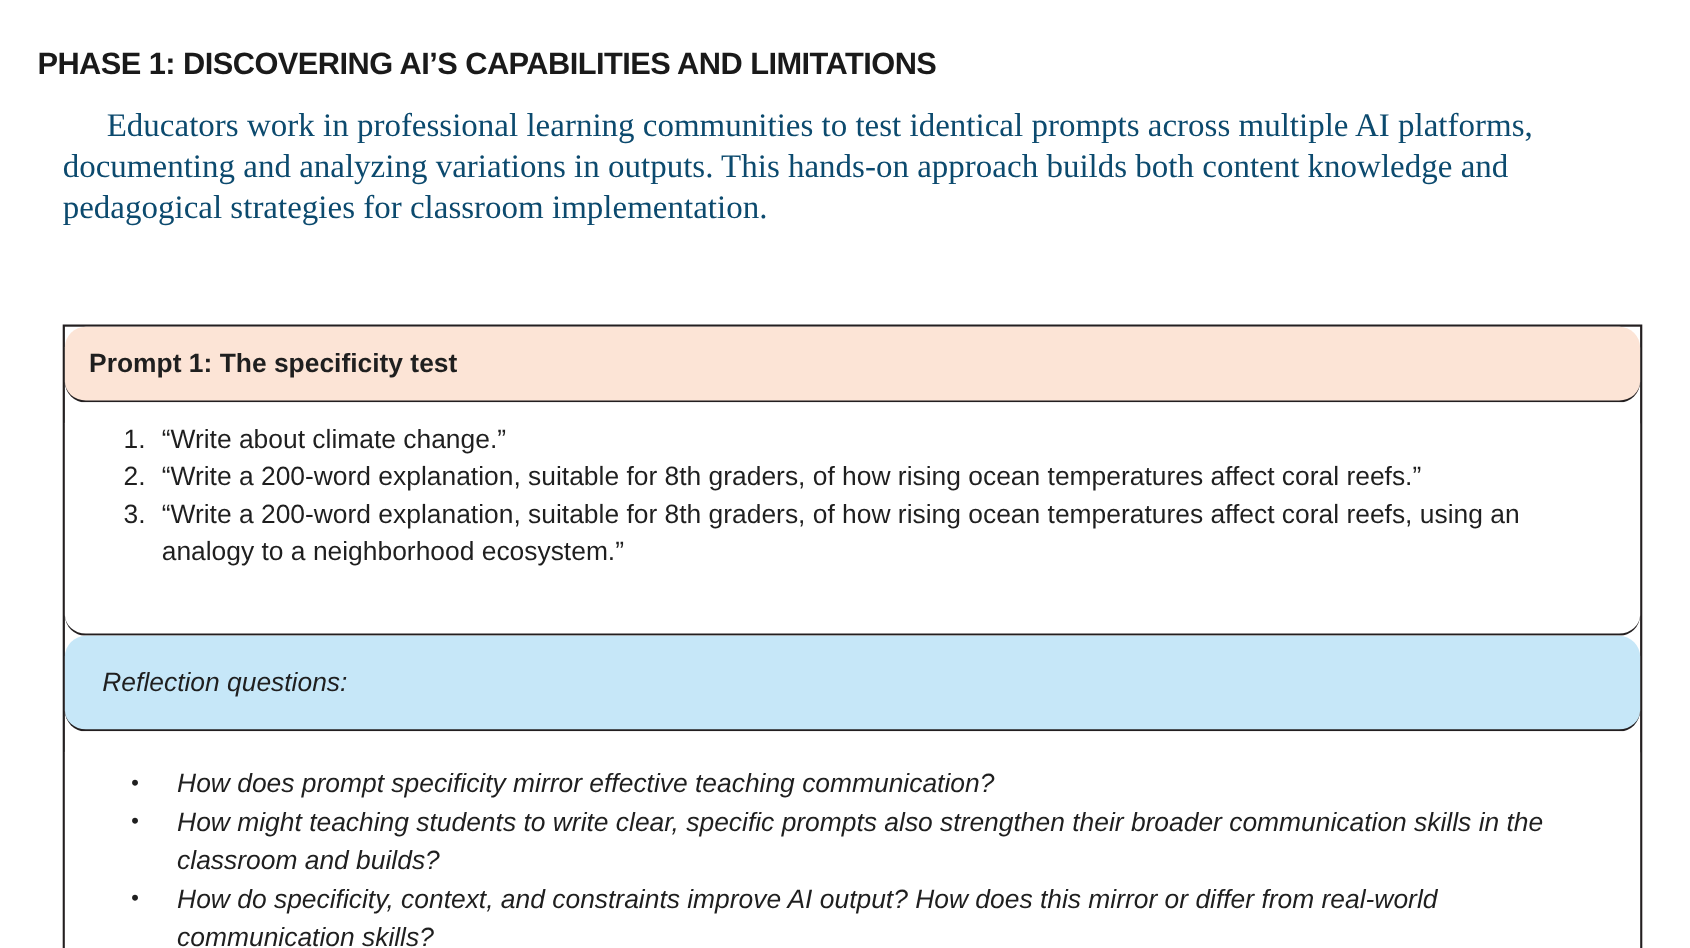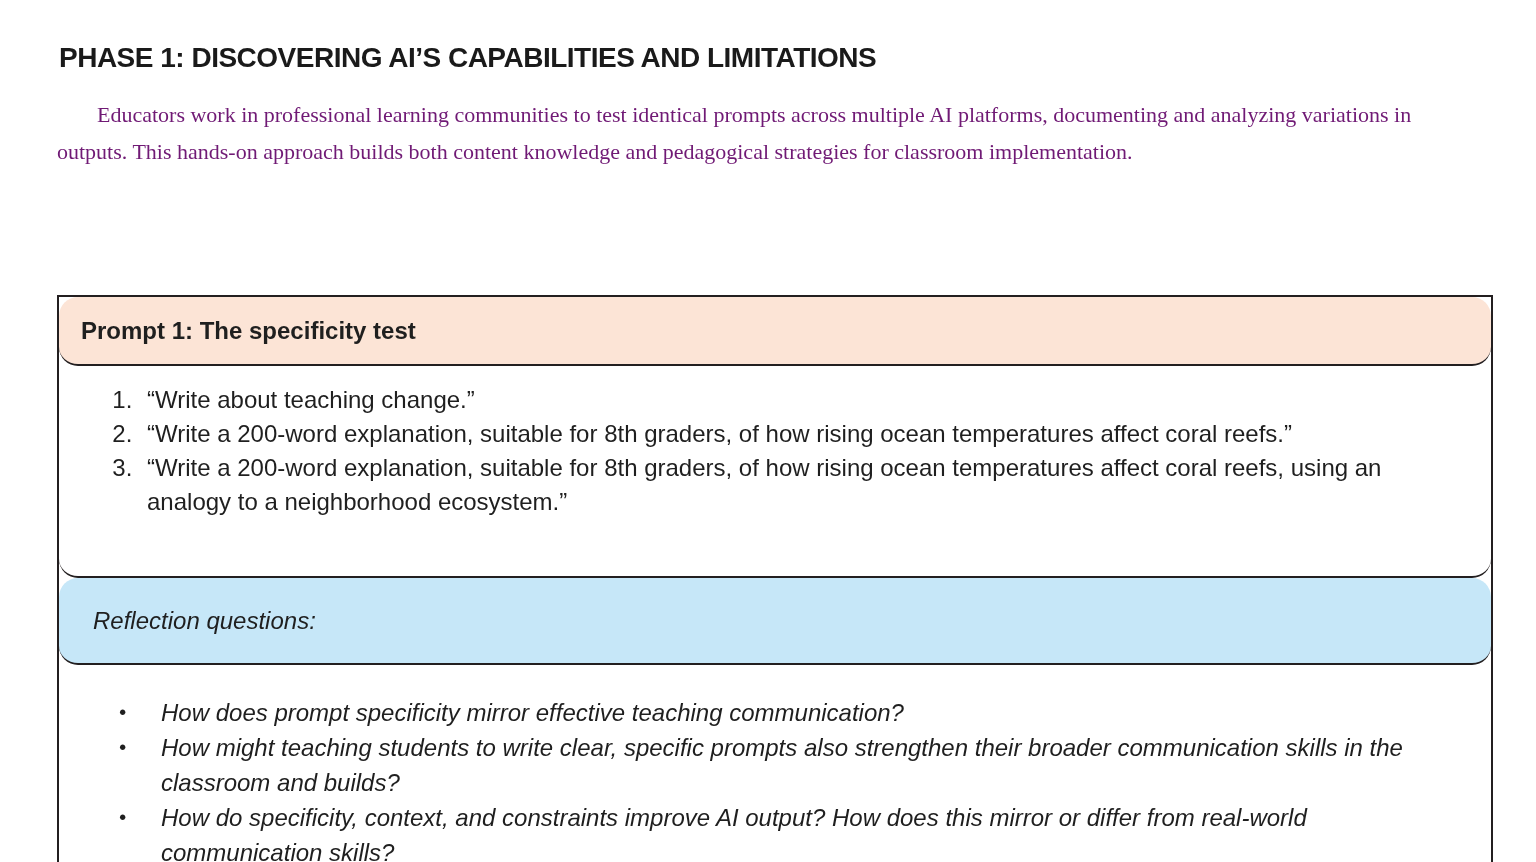--- a/index.html
+++ b/index.html
@@ -12,33 +12,33 @@
     color: #1f1f1f;
   }
   .page {
     position: relative;
     width: 1536px;
     height: 862px;
     background: #ffffff;
     font-family: "Liberation Sans", sans-serif;
   }
   .phase-heading {
-    margin: 42px 80px 0 59px;
+    margin: 42px 80px 0 34px;
     font-family: "Liberation Sans", sans-serif;
     font-weight: bold;
     font-size: 28px;
     letter-spacing: -0.5px;
     color: #1a1a1a;
   }
   .intro-paragraph {
     margin: 22px 86px 0 57px;
     font-family: "Liberation Serif", serif;
-    font-size: 22px;
+    font-size: 30px;
     line-height: 37px;
-    color: #701a75;
+    color: #0c4a6e;
     text-indent: 40px;
   }
   .prompt-box {
     position: absolute;
     left: 57px;
     top: 253px;
     width: 1436px;
     box-sizing: border-box;
     border: 2px solid #231f20;
     background: #ffffff;
@@ -123,21 +123,21 @@
   <p class="intro-paragraph">Educators work in professional learning communities to test identical prompts across multiple AI platforms, documenting and analyzing variations in outputs. This hands-on approach builds both content knowledge and pedagogical strategies for classroom implementation.</p>
 
   <div class="prompt-box">
 
     <div class="box-row prompt-header-row">
       <span>Prompt 1: The specificity test</span>
     </div>
 
     <div class="box-row variations-row">
       <ol class="variations-list">
-        <li>“Write about teaching change.”</li>
+        <li>“Write about climate change.”</li>
         <li>“Write a 200-word explanation, suitable for 8th graders, of how rising ocean temperatures affect coral reefs.”</li>
         <li>“Write a 200-word explanation, suitable for 8th graders, of how rising ocean temperatures affect coral reefs, using an analogy to a neighborhood ecosystem.”</li>
       </ol>
     </div>
 
     <div class="box-row reflection-header-row">
       <span>Reflection questions:</span>
     </div>
 
     <div class="box-row reflection-row">

